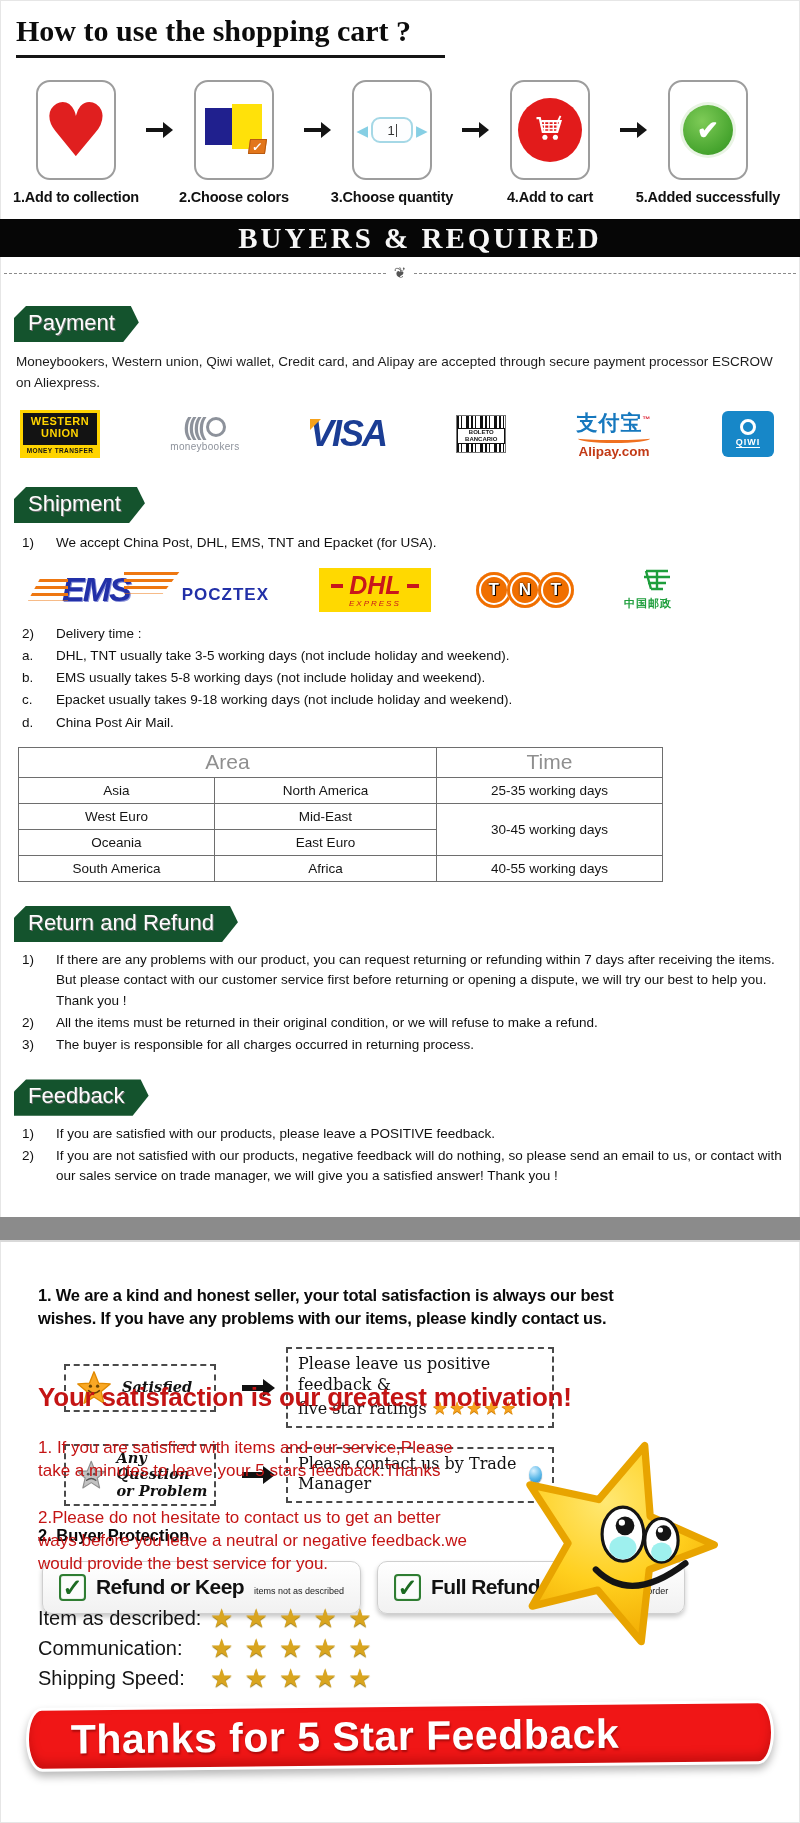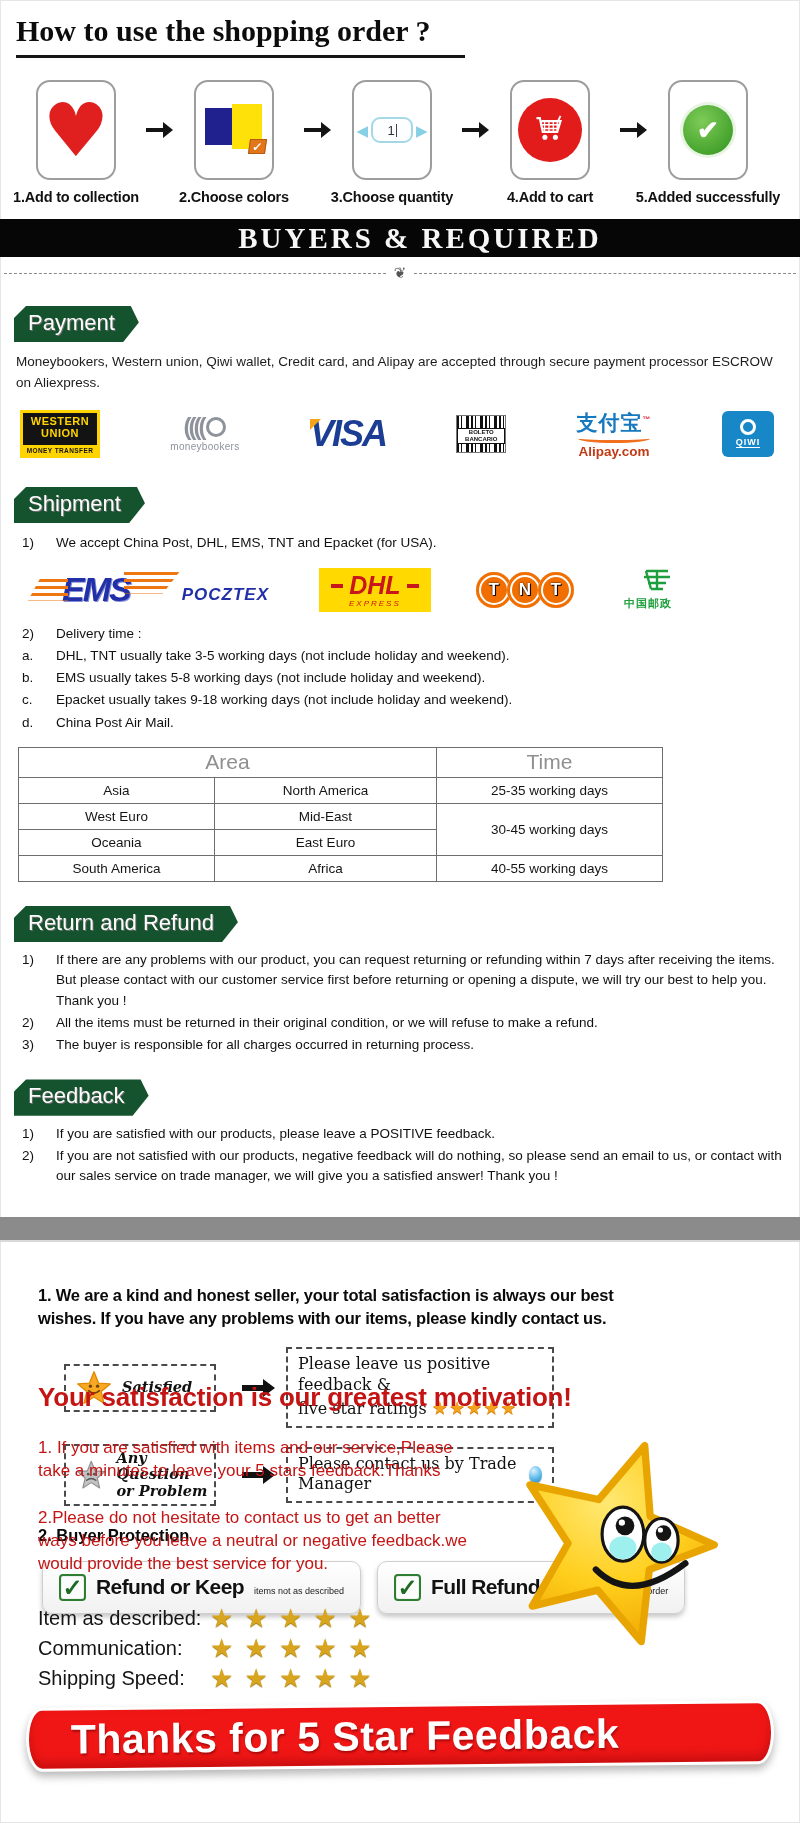--- a/index.html
+++ b/index.html
@@ -87,21 +87,21 @@
   
   .numrow { display:flex; margin:10px 16px 0 22px; font-size:13.5px; line-height:1.5; max-width:760px; }
   .numrow .num { flex:none; width:34px; }
   .shiplogos { display:flex; align-items:center; justify-content:space-between; padding:14px 128px 4px 28px; }
   .ems { display:flex; align-items:center; }
   .ems-stripes { width:40px; height:22px; background:repeating-linear-gradient(180deg,#ee7711 0 3px,transparent 3px 7px); }
   .ems-stripes.left { clip-path:polygon(30% 0,100% 0,100% 100%,0 100%); margin-right:-6px; }
   .ems-stripes.right { clip-path:polygon(0 0,100% 0,70% 100%,0 100%); margin-left:-6px; margin-top:-14px; width:56px; }
   .ems-word { font-style:italic; font-weight:bold; font-size:34px; line-height:0.9; color:#2230a8;
               text-shadow:1px 1px 0 #8890d8; letter-spacing:-2px; }
-  .ems-sub { font-style:italic; font-weight:bold; font-size:17px; color:#2230a8; margin:10px 0 0 2px; letter-spacing:1px; }
+  .ems-sub { font-weight:bold; font-size:17px; color:#2230a8; margin:10px 0 0 2px; letter-spacing:1px; }
   .dhl { background:#ffd900; padding:5px 16px 4px; text-align:center; }
   .dhl-word { position:relative; color:#c8161c; font-style:italic; font-weight:bold; font-size:25px; line-height:1;
               letter-spacing:0; padding:0 14px; }
   .dhl-word::before, .dhl-word::after { content:""; position:absolute; top:45%; width:12px; height:4px; background:#c8161c; }
   .dhl-word::before { left:-4px; } .dhl-word::after { right:-4px; }
   .dhl-sub { color:#c8161c; font-style:italic; font-size:8px; letter-spacing:2px; margin-top:1px; }
   .tnt { display:flex; }
   .tnt-ball { width:36px; height:36px; background:#f06f00; border-radius:50%; margin-left:-5px;
               display:flex; align-items:center; justify-content:center;
               box-shadow:inset 0 0 0 3px #f06f00, inset 0 0 0 5px #fff; }
@@ -164,21 +164,21 @@
             display:flex; align-items:center; justify-content:center; padding-right:110px; }
   .ribbon span { color:#fff; font-size:41px; font-weight:bold; letter-spacing:0.5px;
                  text-shadow:1px 2px 2px rgba(100,0,0,0.5); white-space:nowrap; }
 </style>
 </head>
 <body>
 
 <div class="page">
 
   
-  <h1 class="title">How to use the shopping order ?</h1>
+  <h1 class="title">How to use the shopping cart ?</h1>
 
   
   <div class="steps">
     <div class="step">
       <div class="card">
         <div class="heart">♥</div>
       </div>
       <div class="step-label">1.Add to collection</div>
     </div>
     <div class="harrow"></div>

